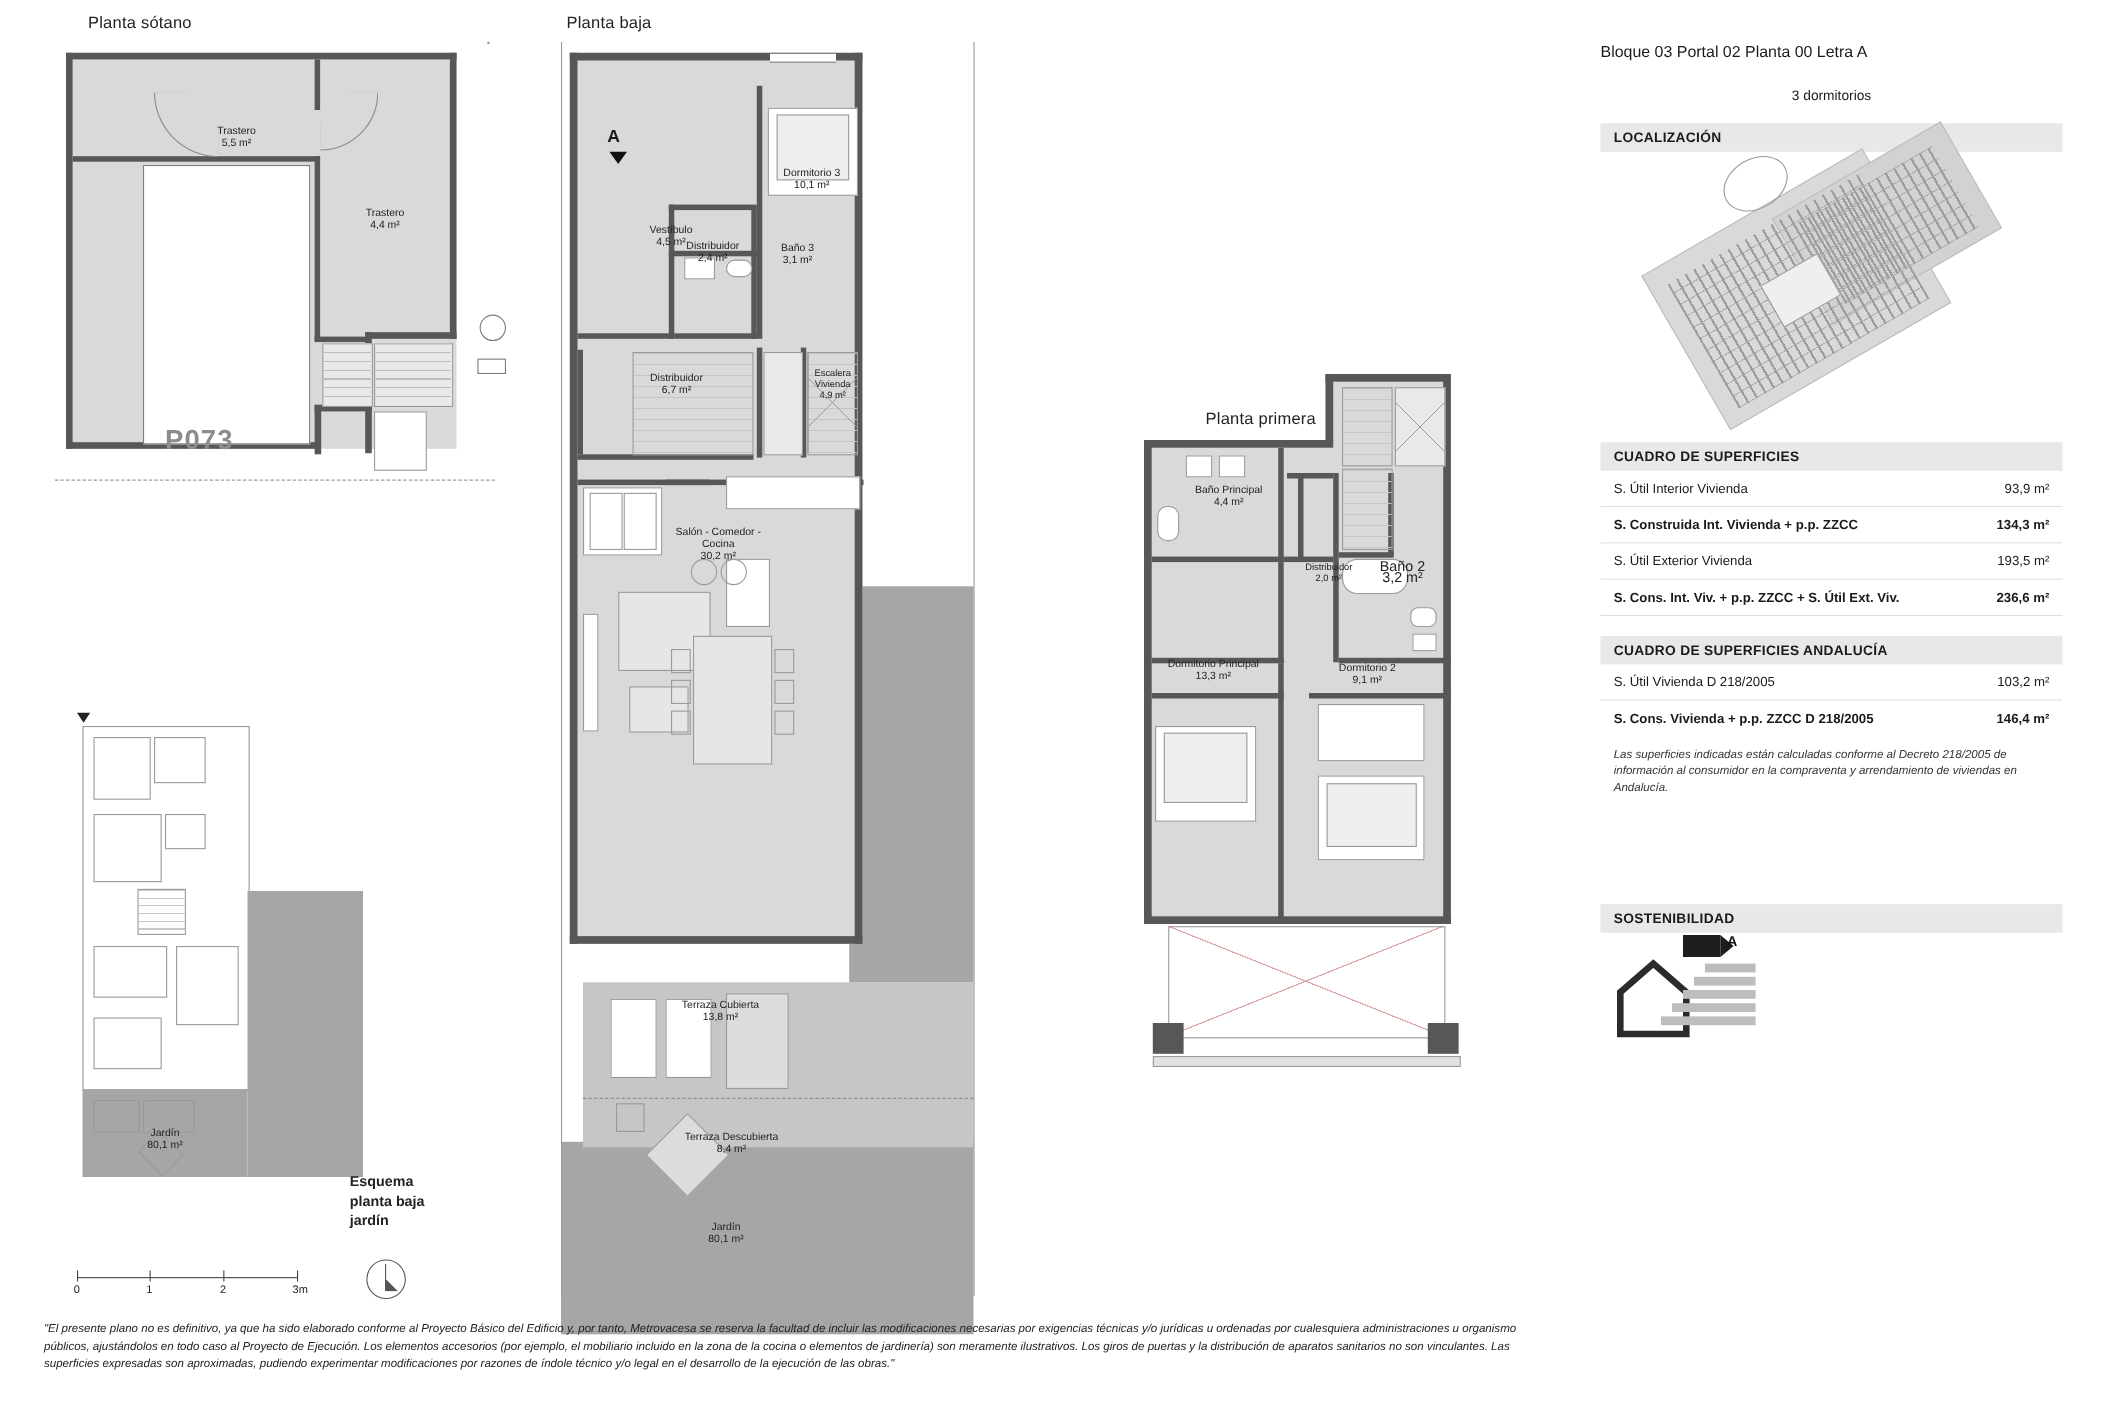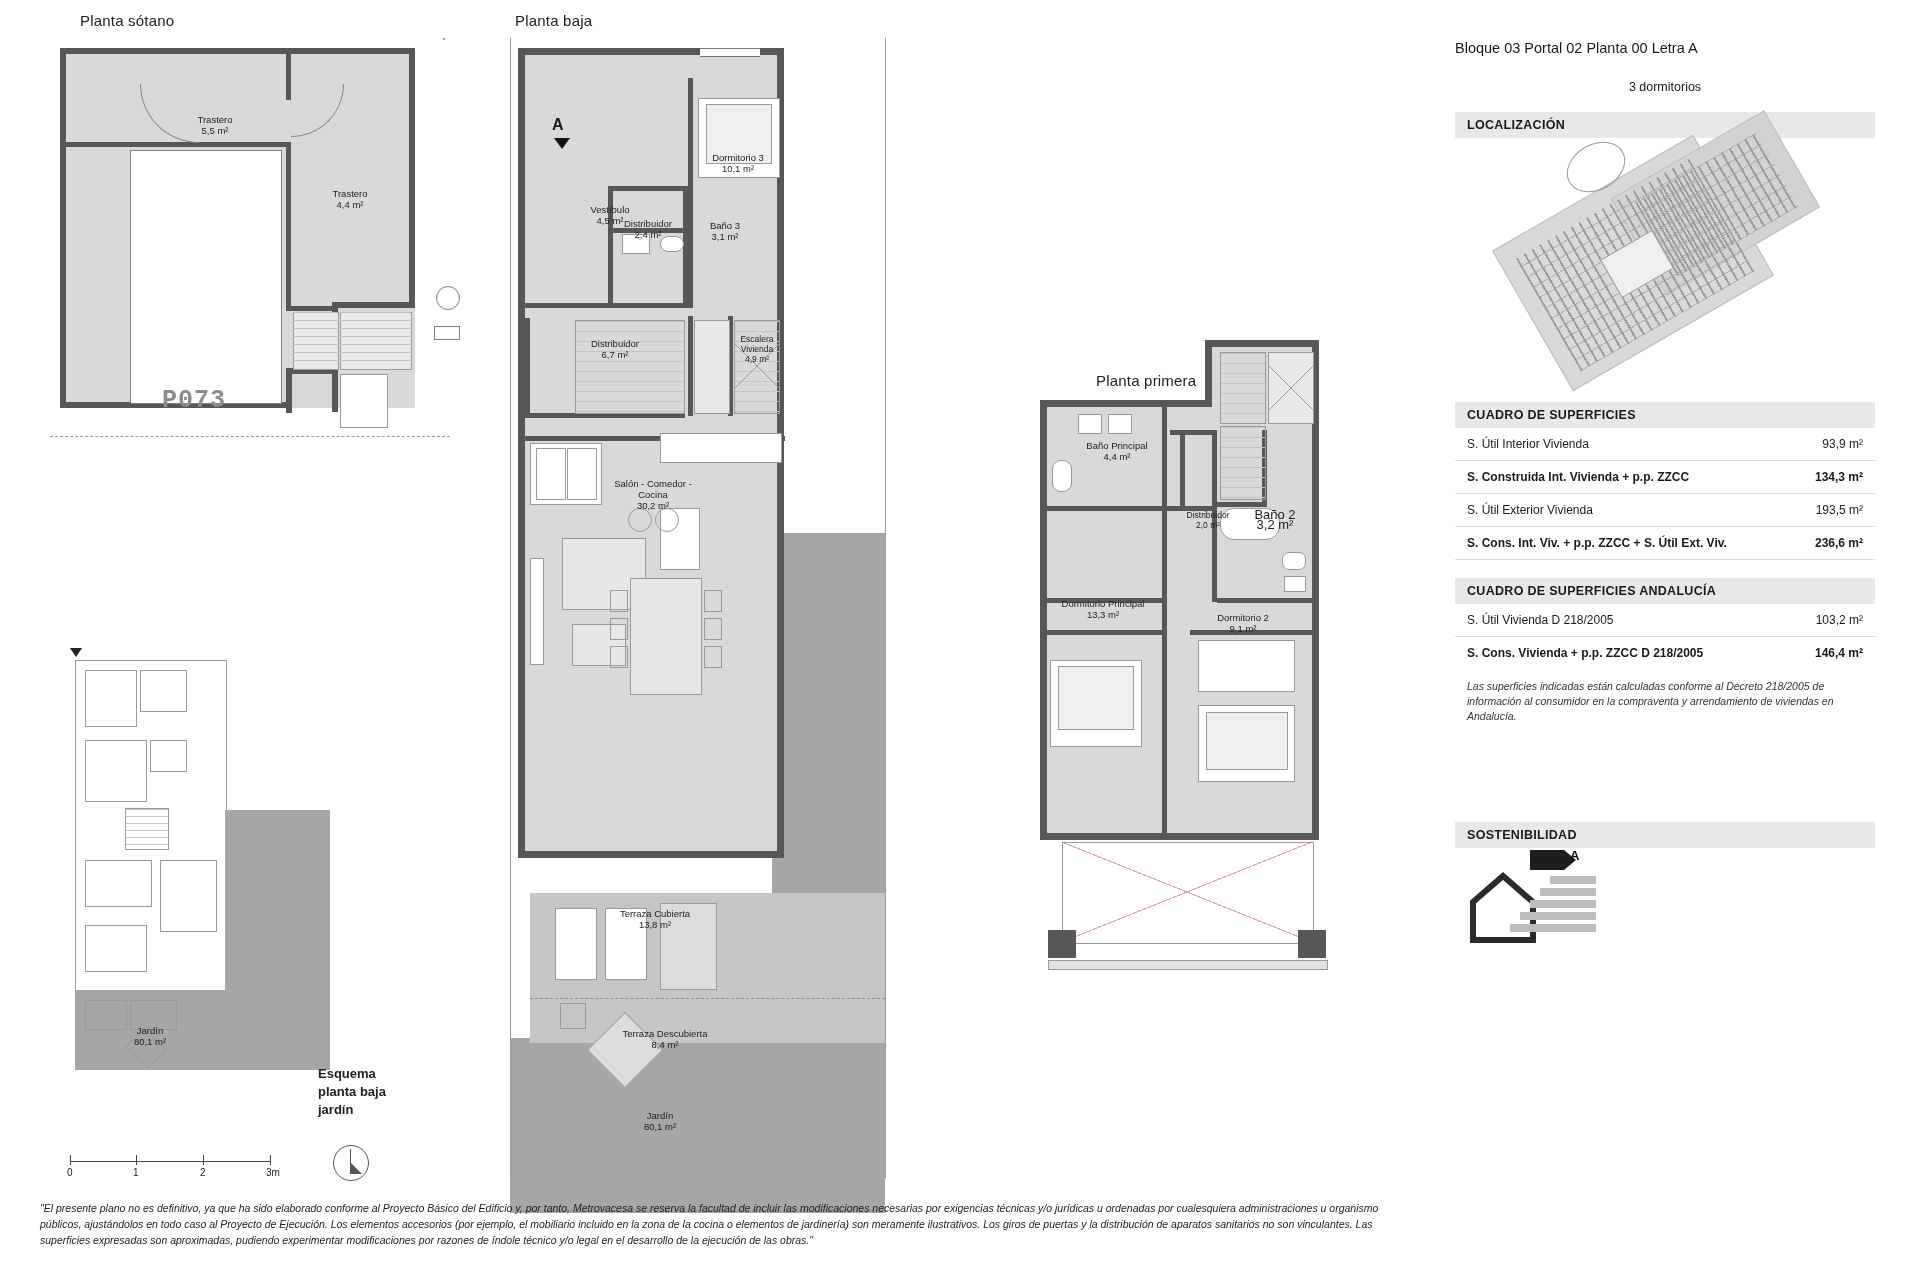--- a/index.html
+++ b/index.html
@@ -78,21 +78,21 @@
   <div class="abs" style="left:241px;top:46px;width:52px;height:52px;border-right:1px solid #8a8a8a;border-bottom:1px solid #8a8a8a;border-radius:0 0 100% 0;"></div>
 
   <div class="abs roomlbl" style="left:110px;top:76px;width:110px;">
     <span class="a">Trastero</span>
     <span class="a">5,5 m²</span>
   </div>
   <div class="abs roomlbl" style="left:245px;top:150px;width:110px;">
     <span class="a">Trastero</span>
     <span class="a">4,4 m²</span>
   </div>
-  <div class="abs" style="left:112px;top:348px;font-size:25px;font-weight:700;color:#8c8c8c;letter-spacing:1px;font-family:Liberation Mono, monospace;">P073</div>
+  <div class="abs" style="left:100px;top:348px;font-size:25px;font-weight:700;color:#8c8c8c;letter-spacing:1px;">P073</div>
 
   <div class="abs" style="left:0px;top:398px;width:400px;border-top:1px dashed #9a9a9a;"></div>
 </div>
 
 <div class="abs" style="left:50px;top:660px;width:320px;height:500px;">
   <div class="abs white bord2" style="left:25px;top:0px;width:150px;height:330px;"></div>
   <div class="abs garden" style="left:175px;top:150px;width:105px;height:260px;"></div>
   <div class="abs garden" style="left:25px;top:330px;width:150px;height:80px;"></div>
 
   <div class="abs bord2" style="left:35px;top:10px;width:50px;height:55px;"></div>
@@ -321,21 +321,21 @@
       <span class="a">2,0 m²</span>
   </div>
   <div class="abs roomlbl" style="left:210px;top:180px;width:70px;font-size:13px;line-height:10px;">
     <span class="a">Baño 2</span>
       <span class="a">3,2 m²</span>
   </div>
   <div class="abs roomlbl" style="left:28px;top:268px;width:90px;">
     <span class="a">Dormitorio Principal</span>
       <span class="a">13,3 m²</span>
   </div>
-  <div class="abs roomlbl" style="left:168px;top:282px;width:90px;">
+  <div class="abs roomlbl" style="left:168px;top:272px;width:90px;">
     <span class="a">Dormitorio 2</span>
       <span class="a">9,1 m²</span>
   </div>
 </div>
 
 <div class="panel">
   <h1>Bloque 03 Portal 02 Planta 00 Letra A</h1>
   <div class="sub">3 dormitorios</div>
 
   <div class="secbar">LOCALIZACIÓN</div>

